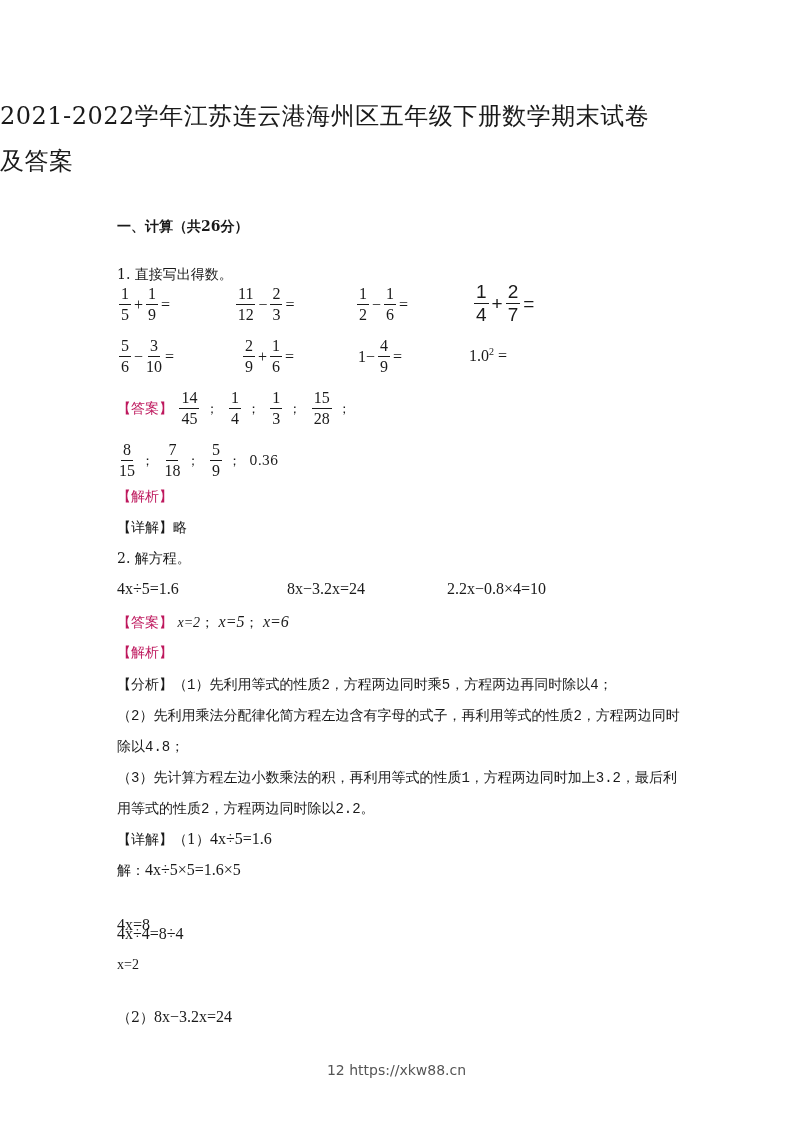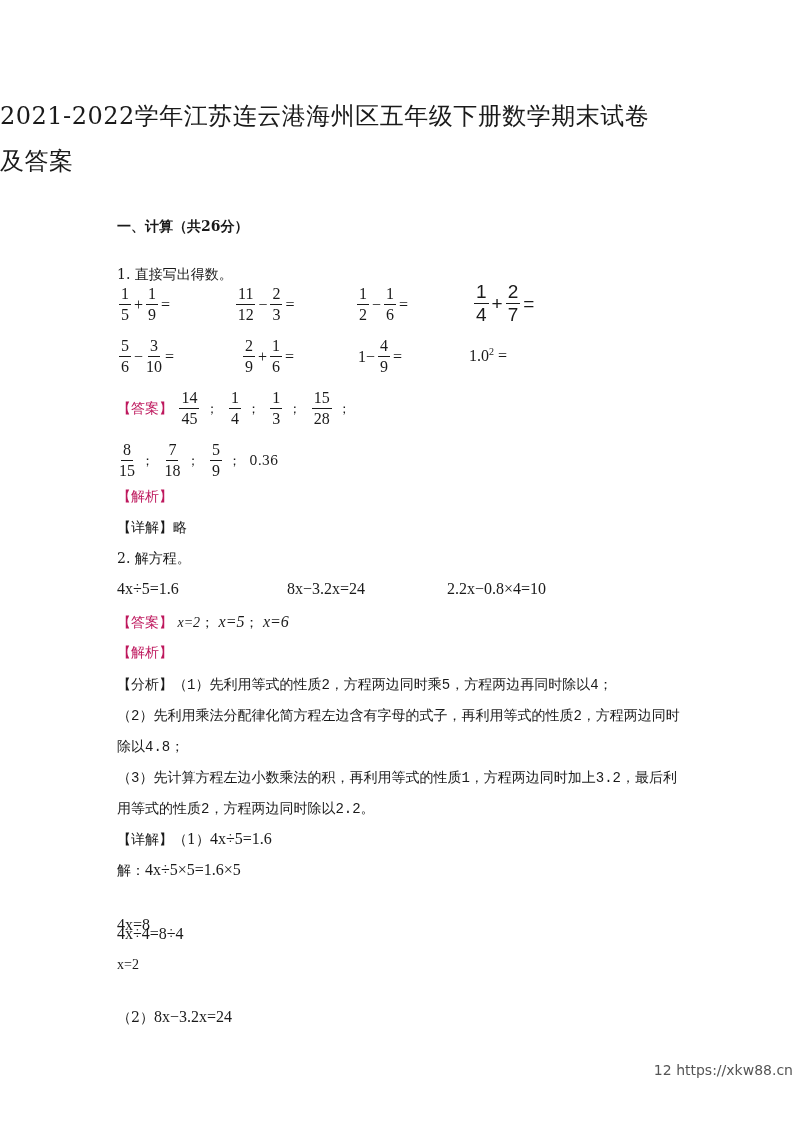--- a/index.html
+++ b/index.html
@@ -14,21 +14,21 @@
   .math { font-family: "Liberation Serif", "DejaVu Serif", serif; font-size: 16px; }
   .it { font-style: italic; }
   .frac { display: inline-flex; flex-direction: column; align-items: center;
           vertical-align: middle; font-family: "Liberation Serif", serif; font-size: 16px;
           line-height: 20px; margin: 0 2px; }
   .frac .num { border-bottom: 1px solid #1a1a1a; padding: 0 2px; }
   .frac.sans { font-family: "Liberation Sans", sans-serif; font-size: 19px; line-height: 22px; }
   .op { font-family: "Liberation Serif", serif; font-size: 16px; vertical-align: middle; margin: 0 1px; }
   .op.sans { font-family: "Liberation Sans", sans-serif; font-size: 19px; }
   .sep { font-size: 13px; vertical-align: middle; margin: 0 4px; }
-  .footer { position: absolute; top: 1062px; left: 0; width: 793px; text-align: right;
+  .footer { position: absolute; top: 1062px; left: 0; width: 793px; text-align: center;
             font-family: "DejaVu Sans", sans-serif; font-size: 14px; color: #555; }
   .wrap { position: absolute; left: 117px; width: 565px; font-size: 14px; line-height: 31px; font-family: Liberation Mono, monospace; }
 </style>
 </head>
 <body>
 
 <div class="title t1">2021-2022学年江苏连云港海州区五年级下册数学期末试卷</div>
 <div class="title t2">及答案</div>
 
 <div class="line" style="top:218px;font-weight:bold;">一、计算（共26分）</div>

